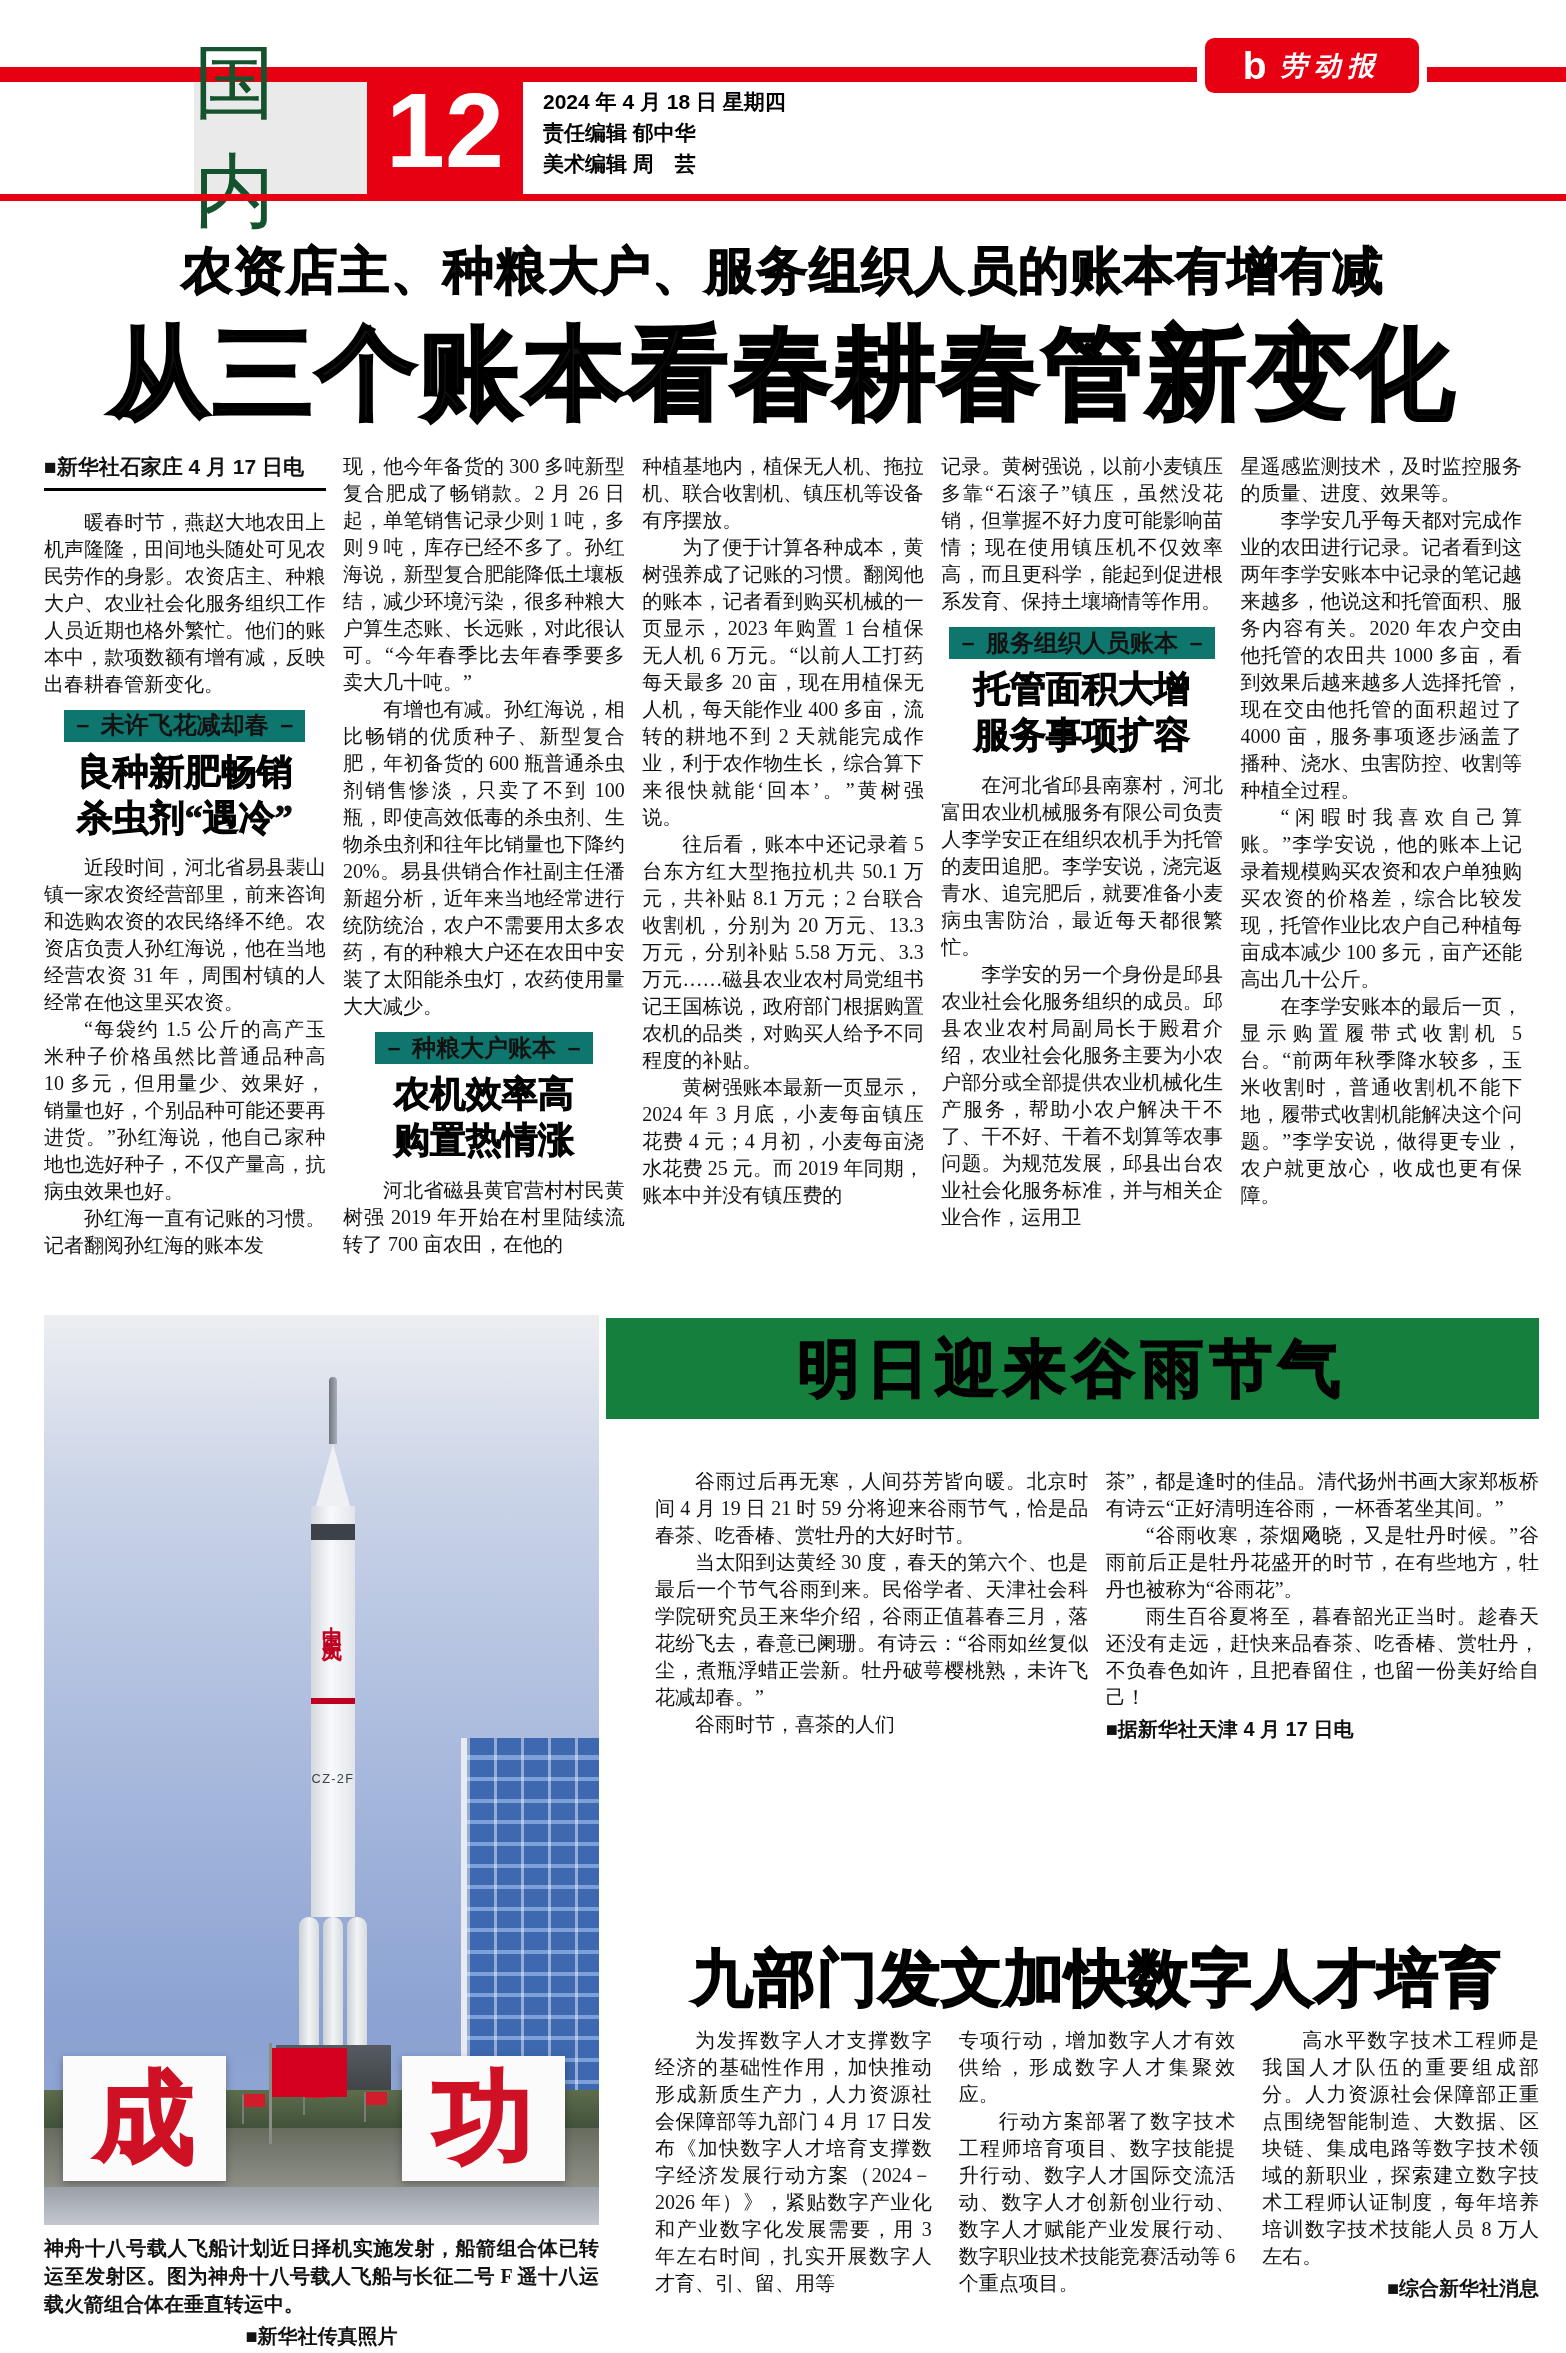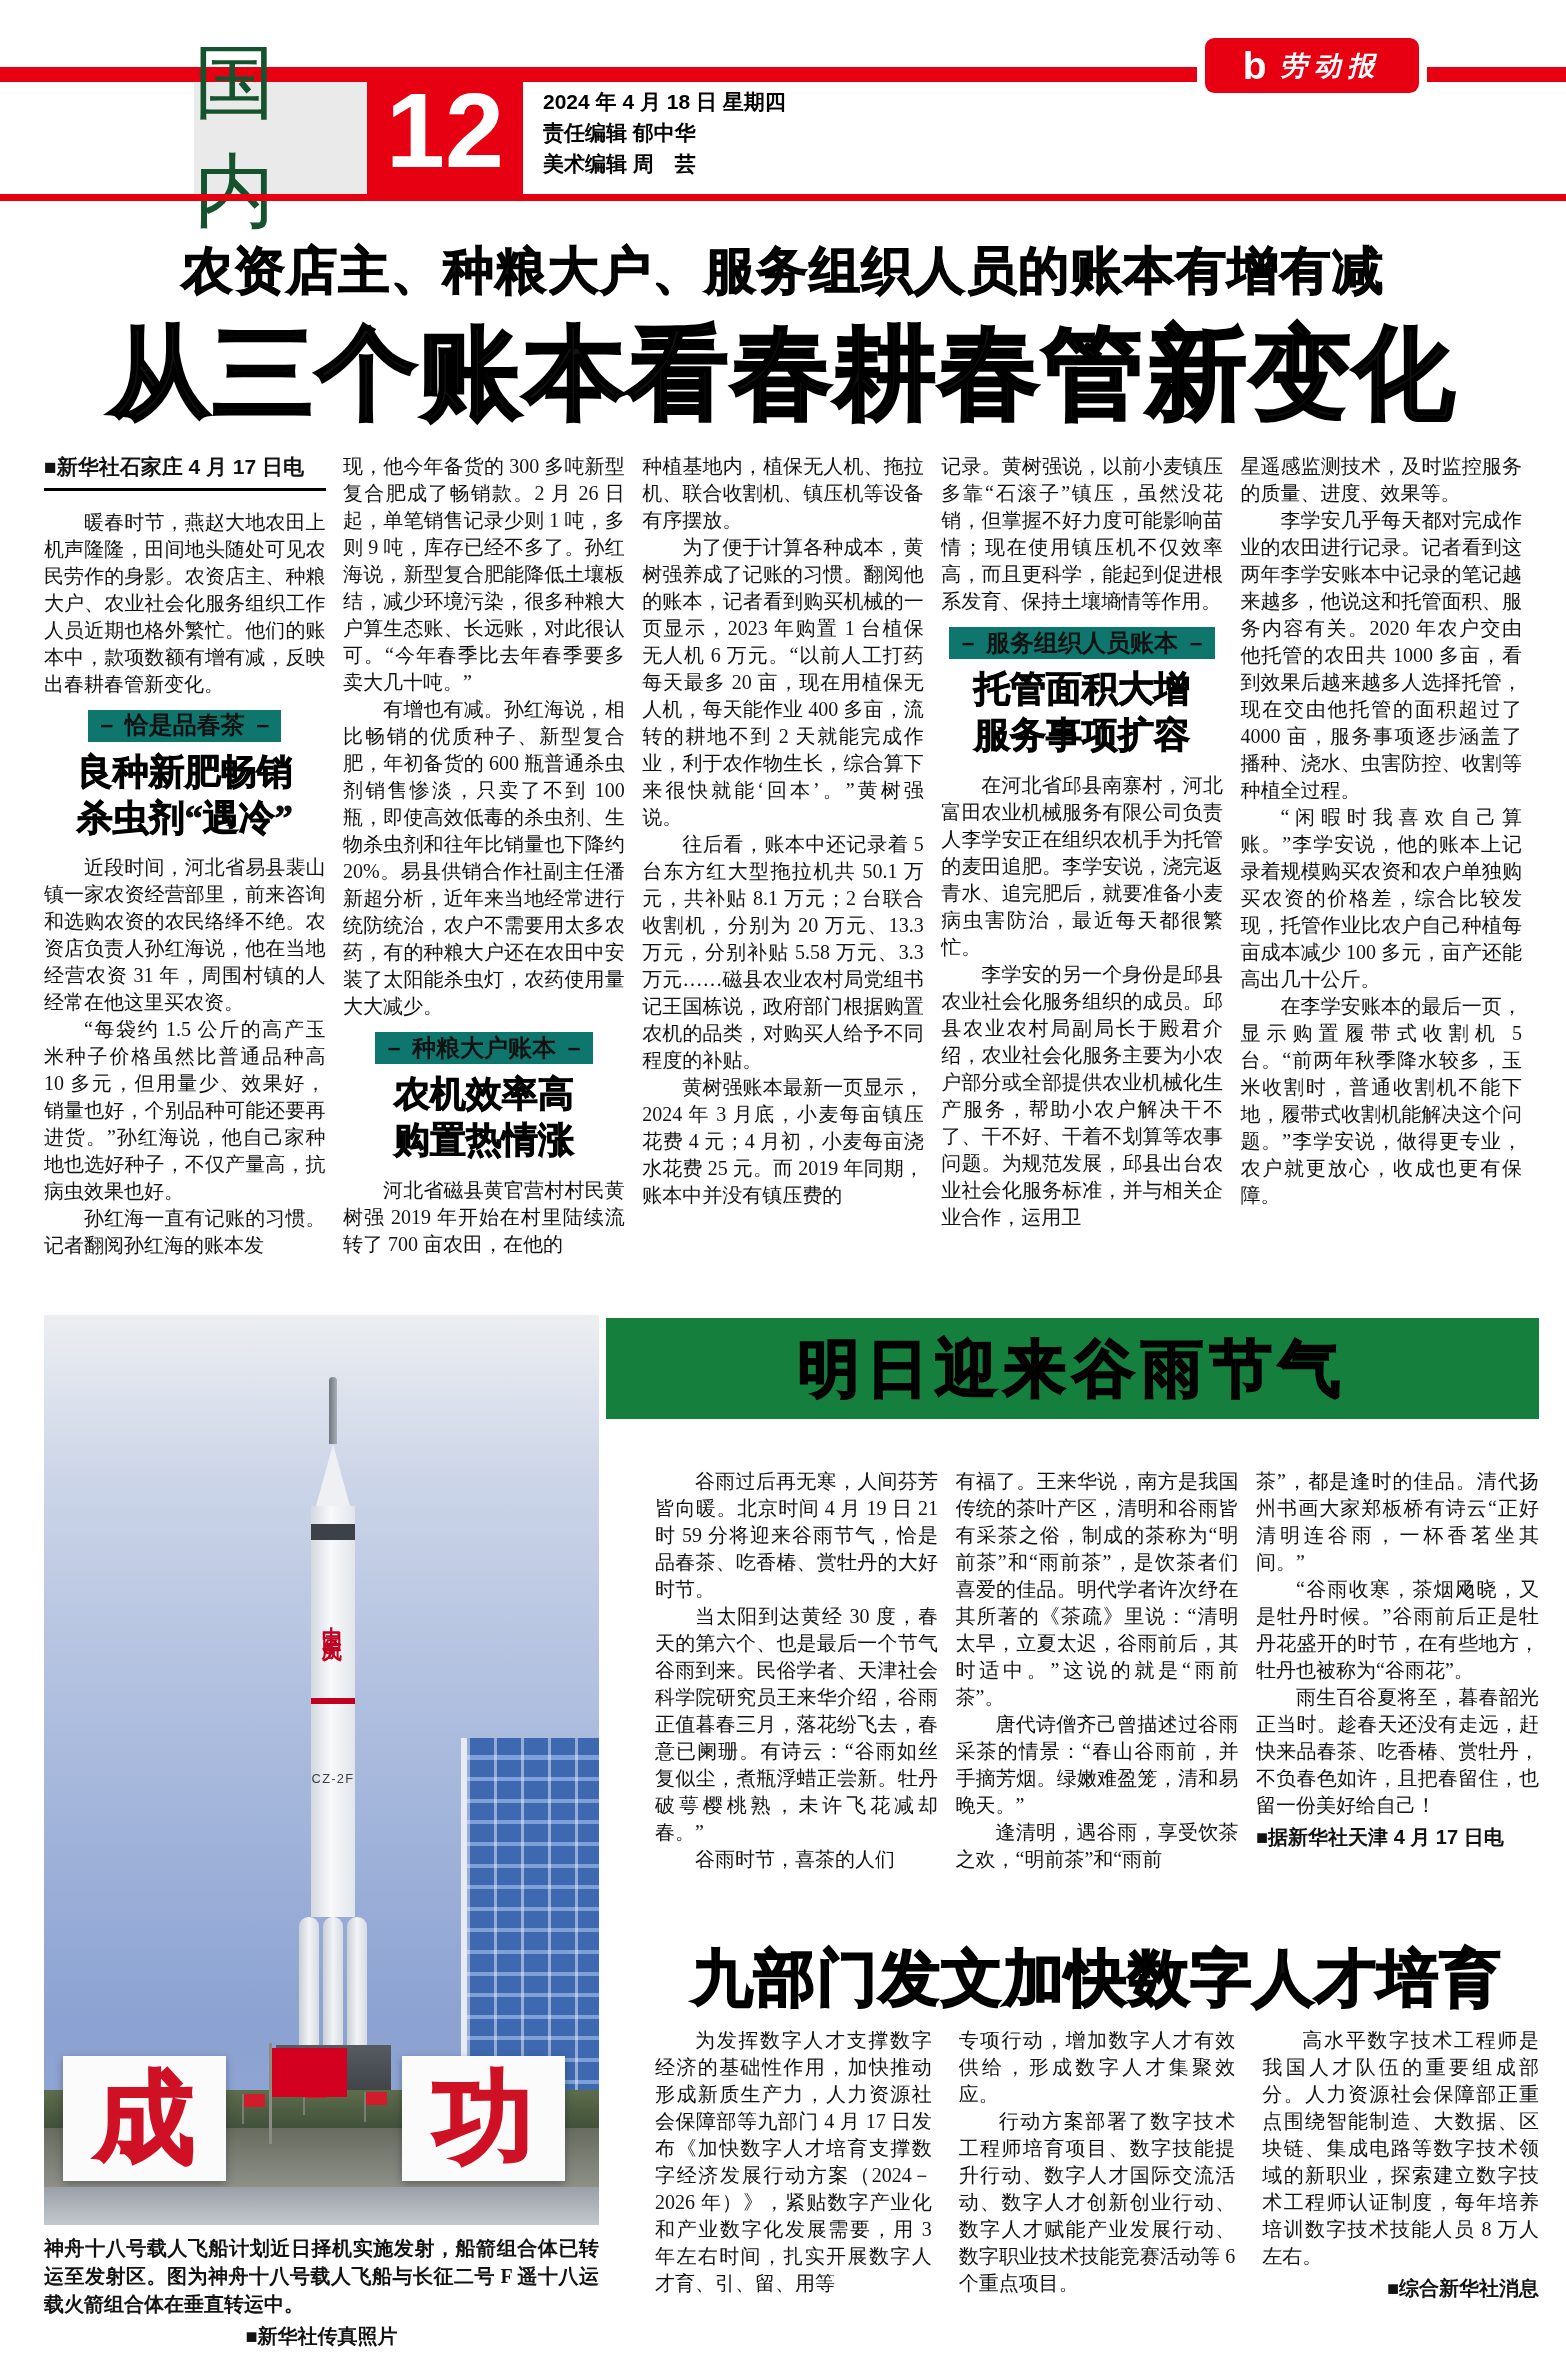--- a/index.html
+++ b/index.html
@@ -113,21 +113,21 @@
   </div>
   <div class="bar-bottom"></div>
 
   <div class="kicker">农资店主、种粮大户、服务组织人员的账本有增有减</div>
   <h1 class="headline">从三个账本看春耕春管新变化</h1>
 
   <section class="lead-cols">
     <div class="col">
       <div class="dateline">■新华社石家庄 4 月 17 日电</div>
       <p>暖春时节，燕赵大地农田上机声隆隆，田间地头随处可见农民劳作的身影。农资店主、种粮大户、农业社会化服务组织工作人员近期也格外繁忙。他们的账本中，款项数额有增有减，反映出春耕春管新变化。</p>
-      <div class="sec-label"><span>－ 恰是品春茶 －</span></div>
+      <div class="sec-label"><span>－ 未许飞花减却春 －</span></div>
       <h3 class="subhead">良种新肥畅销
 杀虫剂“遇冷”</h3>
       <p>近段时间，河北省易县裴山镇一家农资经营部里，前来咨询和选购农资的农民络绎不绝。农资店负责人孙红海说，他在当地经营农资 31 年，周围村镇的人经常在他这里买农资。</p>
       <p>“每袋约 1.5 公斤的高产玉米种子价格虽然比普通品种高 10 多元，但用量少、效果好，销量也好，个别品种可能还要再进货。”孙红海说，他自己家种地也选好种子，不仅产量高，抗病虫效果也好。</p>
       <p>孙红海一直有记账的习惯。记者翻阅孙红海的账本发</p>
     </div>
     <div class="col">
       <p class="cont">现，他今年备货的 300 多吨新型复合肥成了畅销款。2 月 26 日起，单笔销售记录少则 1 吨，多则 9 吨，库存已经不多了。孙红海说，新型复合肥能降低土壤板结，减少环境污染，很多种粮大户算生态账、长远账，对此很认可。“今年春季比去年春季要多卖大几十吨。”</p>
       <p>有增也有减。孙红海说，相比畅销的优质种子、新型复合肥，年初备货的 600 瓶普通杀虫剂销售惨淡，只卖了不到 100 瓶，即使高效低毒的杀虫剂、生物杀虫剂和往年比销量也下降约 20%。易县供销合作社副主任潘新超分析，近年来当地经常进行统防统治，农户不需要用太多农药，有的种粮大户还在农田中安装了太阳能杀虫灯，农药使用量大大减少。</p>
       <div class="sec-label"><span>－ 种粮大户账本 －</span></div>
@@ -201,25 +201,20 @@
   <div class="guyu-head">
     <h2 class="guyu-title">明日迎来谷雨节气</h2>
   </div>
   <section class="guyu-cols">
     <div class="col">
       <p>谷雨过后再无寒，人间芬芳皆向暖。北京时间 4 月 19 日 21 时 59 分将迎来谷雨节气，恰是品春茶、吃香椿、赏牡丹的大好时节。</p>
       <p>当太阳到达黄经 30 度，春天的第六个、也是最后一个节气谷雨到来。民俗学者、天津社会科学院研究员王来华介绍，谷雨正值暮春三月，落花纷飞去，春意已阑珊。有诗云：“谷雨如丝复似尘，煮瓶浮蜡正尝新。牡丹破萼樱桃熟，未许飞花减却春。”</p>
       <p>谷雨时节，喜茶的人们</p>
     </div>
     <div class="col">
-      <p class="cont">有福了。王来华说，南方是我国传统的茶叶产区，清明和谷雨皆有采茶之俗，制成的茶称为“明前茶”和“雨前茶”，是饮茶者们喜爱的佳品。明代学者许次纾在其所著的《茶疏》里说：“清明太早，立夏太迟，谷雨前后，其时适中。”这说的就是“雨前茶”。</p>
-      <p>唐代诗僧齐己曾描述过谷雨采茶的情景：“春山谷雨前，并手摘芳烟。绿嫩难盈笼，清和易晚天。”</p>
-      <p>逢清明，遇谷雨，享受饮茶之欢，“明前茶”和“雨前</p>
-    </div>
-    <div class="col">
       <p class="cont">茶”，都是逢时的佳品。清代扬州书画大家郑板桥有诗云“正好清明连谷雨，一杯香茗坐其间。”</p>
       <p>“谷雨收寒，茶烟飏晓，又是牡丹时候。”谷雨前后正是牡丹花盛开的时节，在有些地方，牡丹也被称为“谷雨花”。</p>
       <p>雨生百谷夏将至，暮春韶光正当时。趁春天还没有走远，赶快来品春茶、吃香椿、赏牡丹，不负春色如许，且把春留住，也留一份美好给自己！</p>
       <p class="credit">■据新华社天津 4 月 17 日电</p>
     </div>
   </section>
 
   <h2 class="digi-title">九部门发文加快数字人才培育</h2>
   <section class="digi-cols">
     <div class="col">

